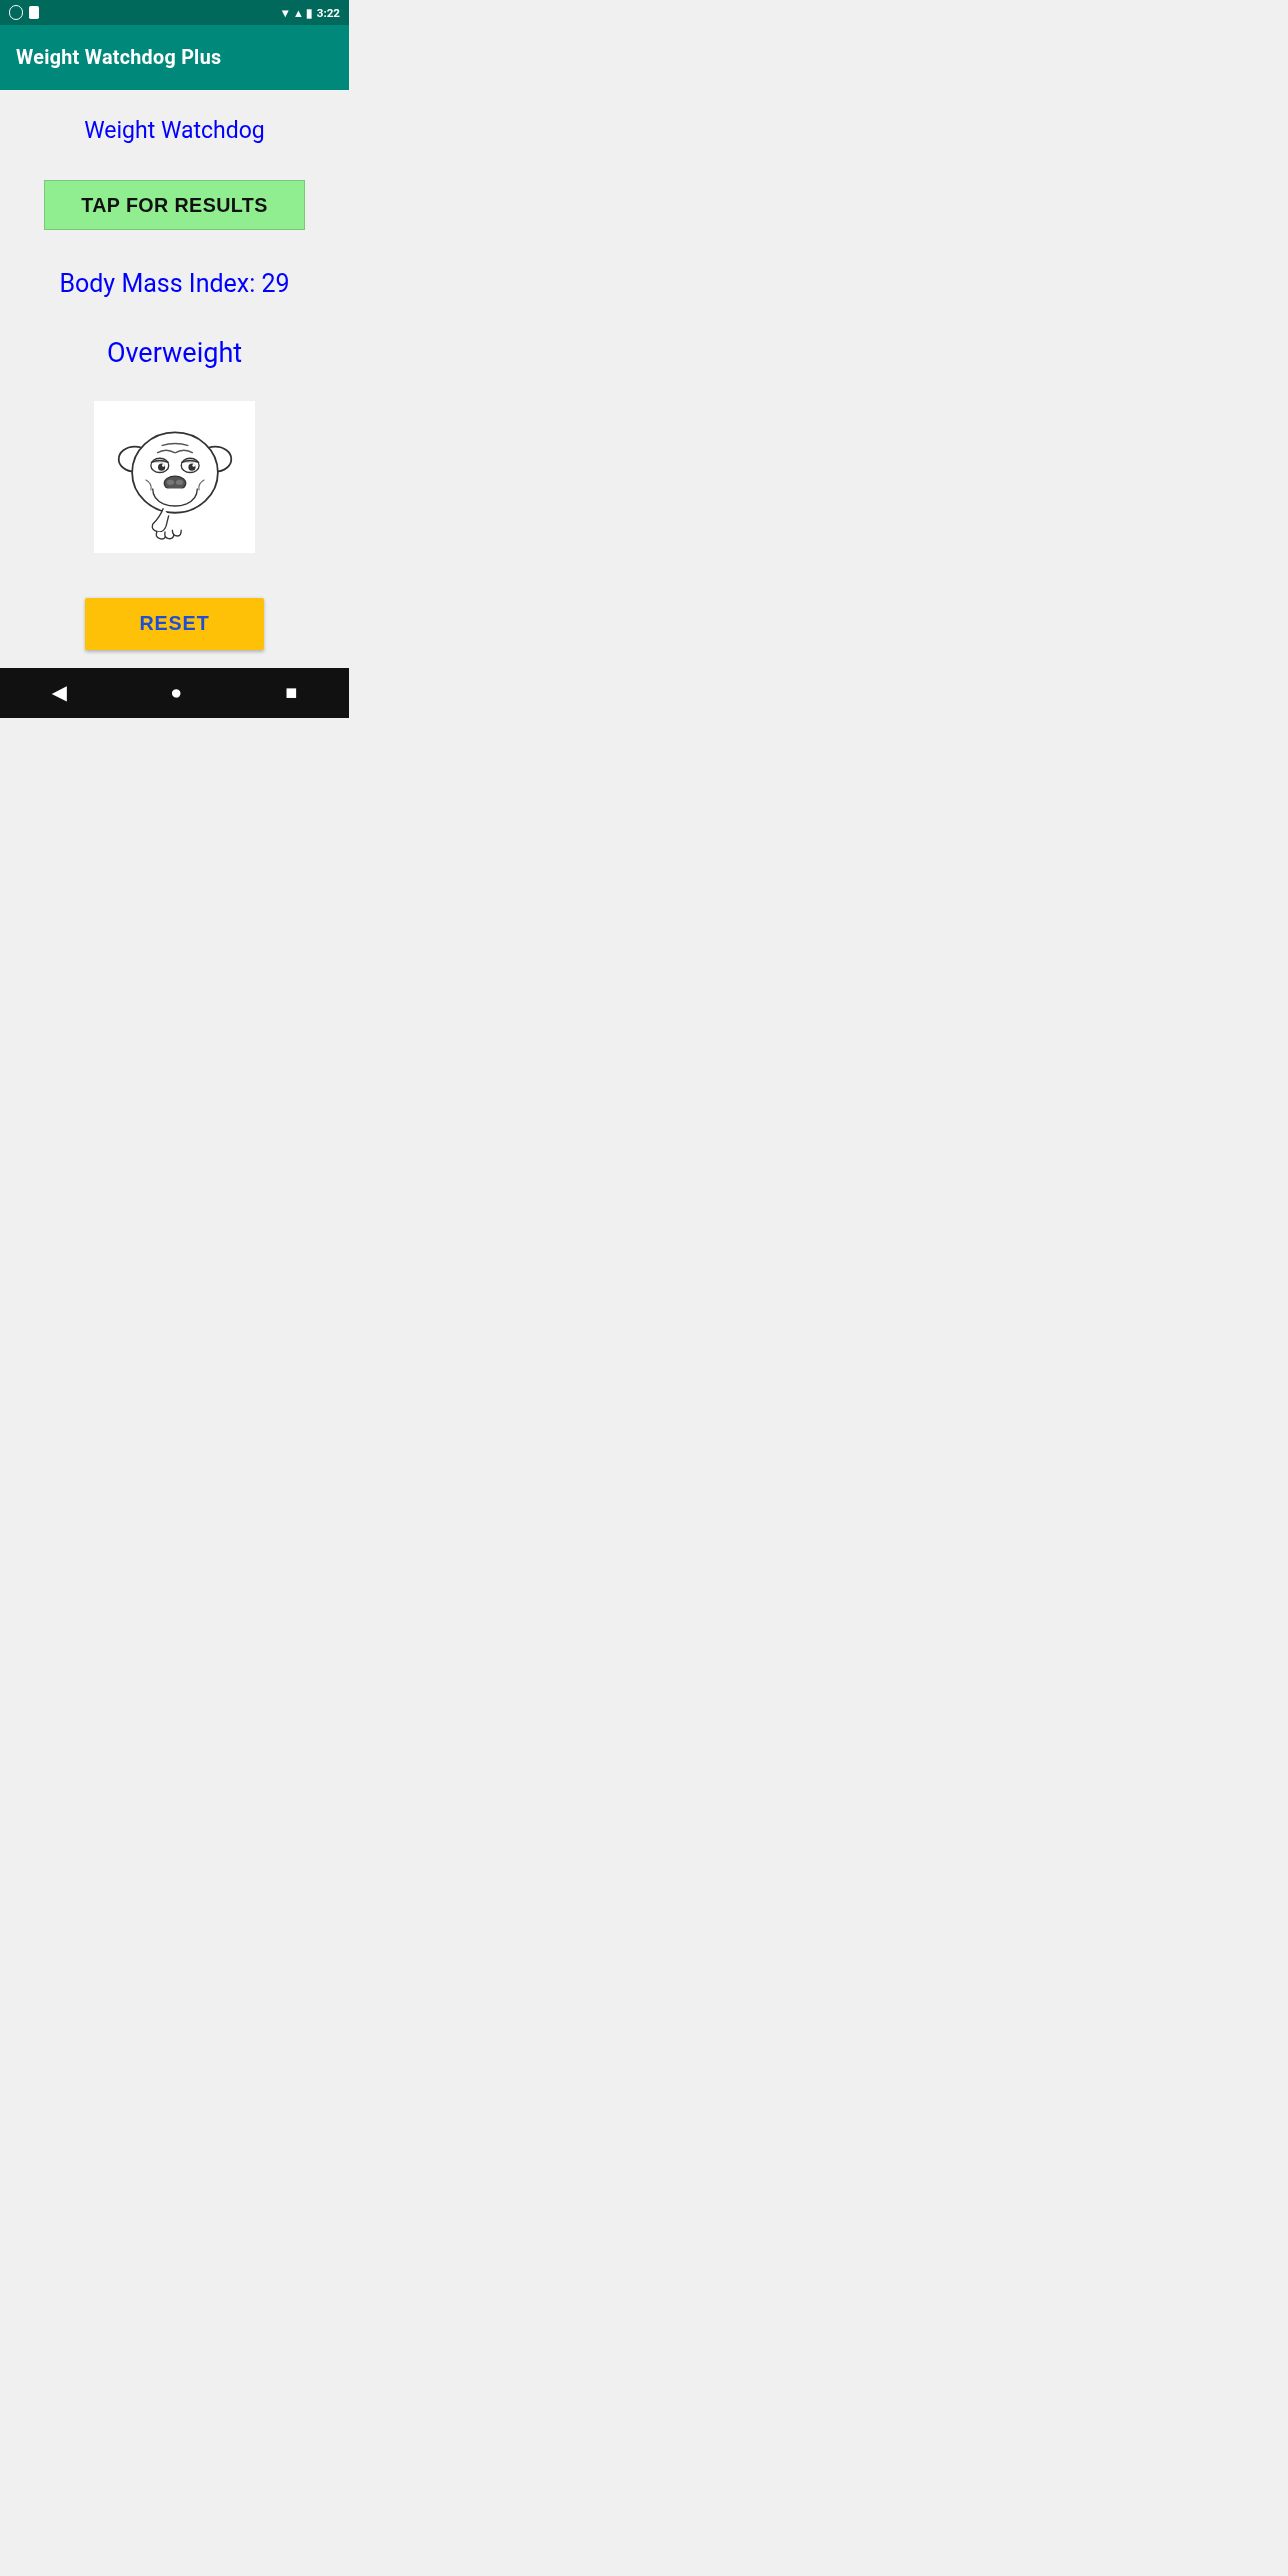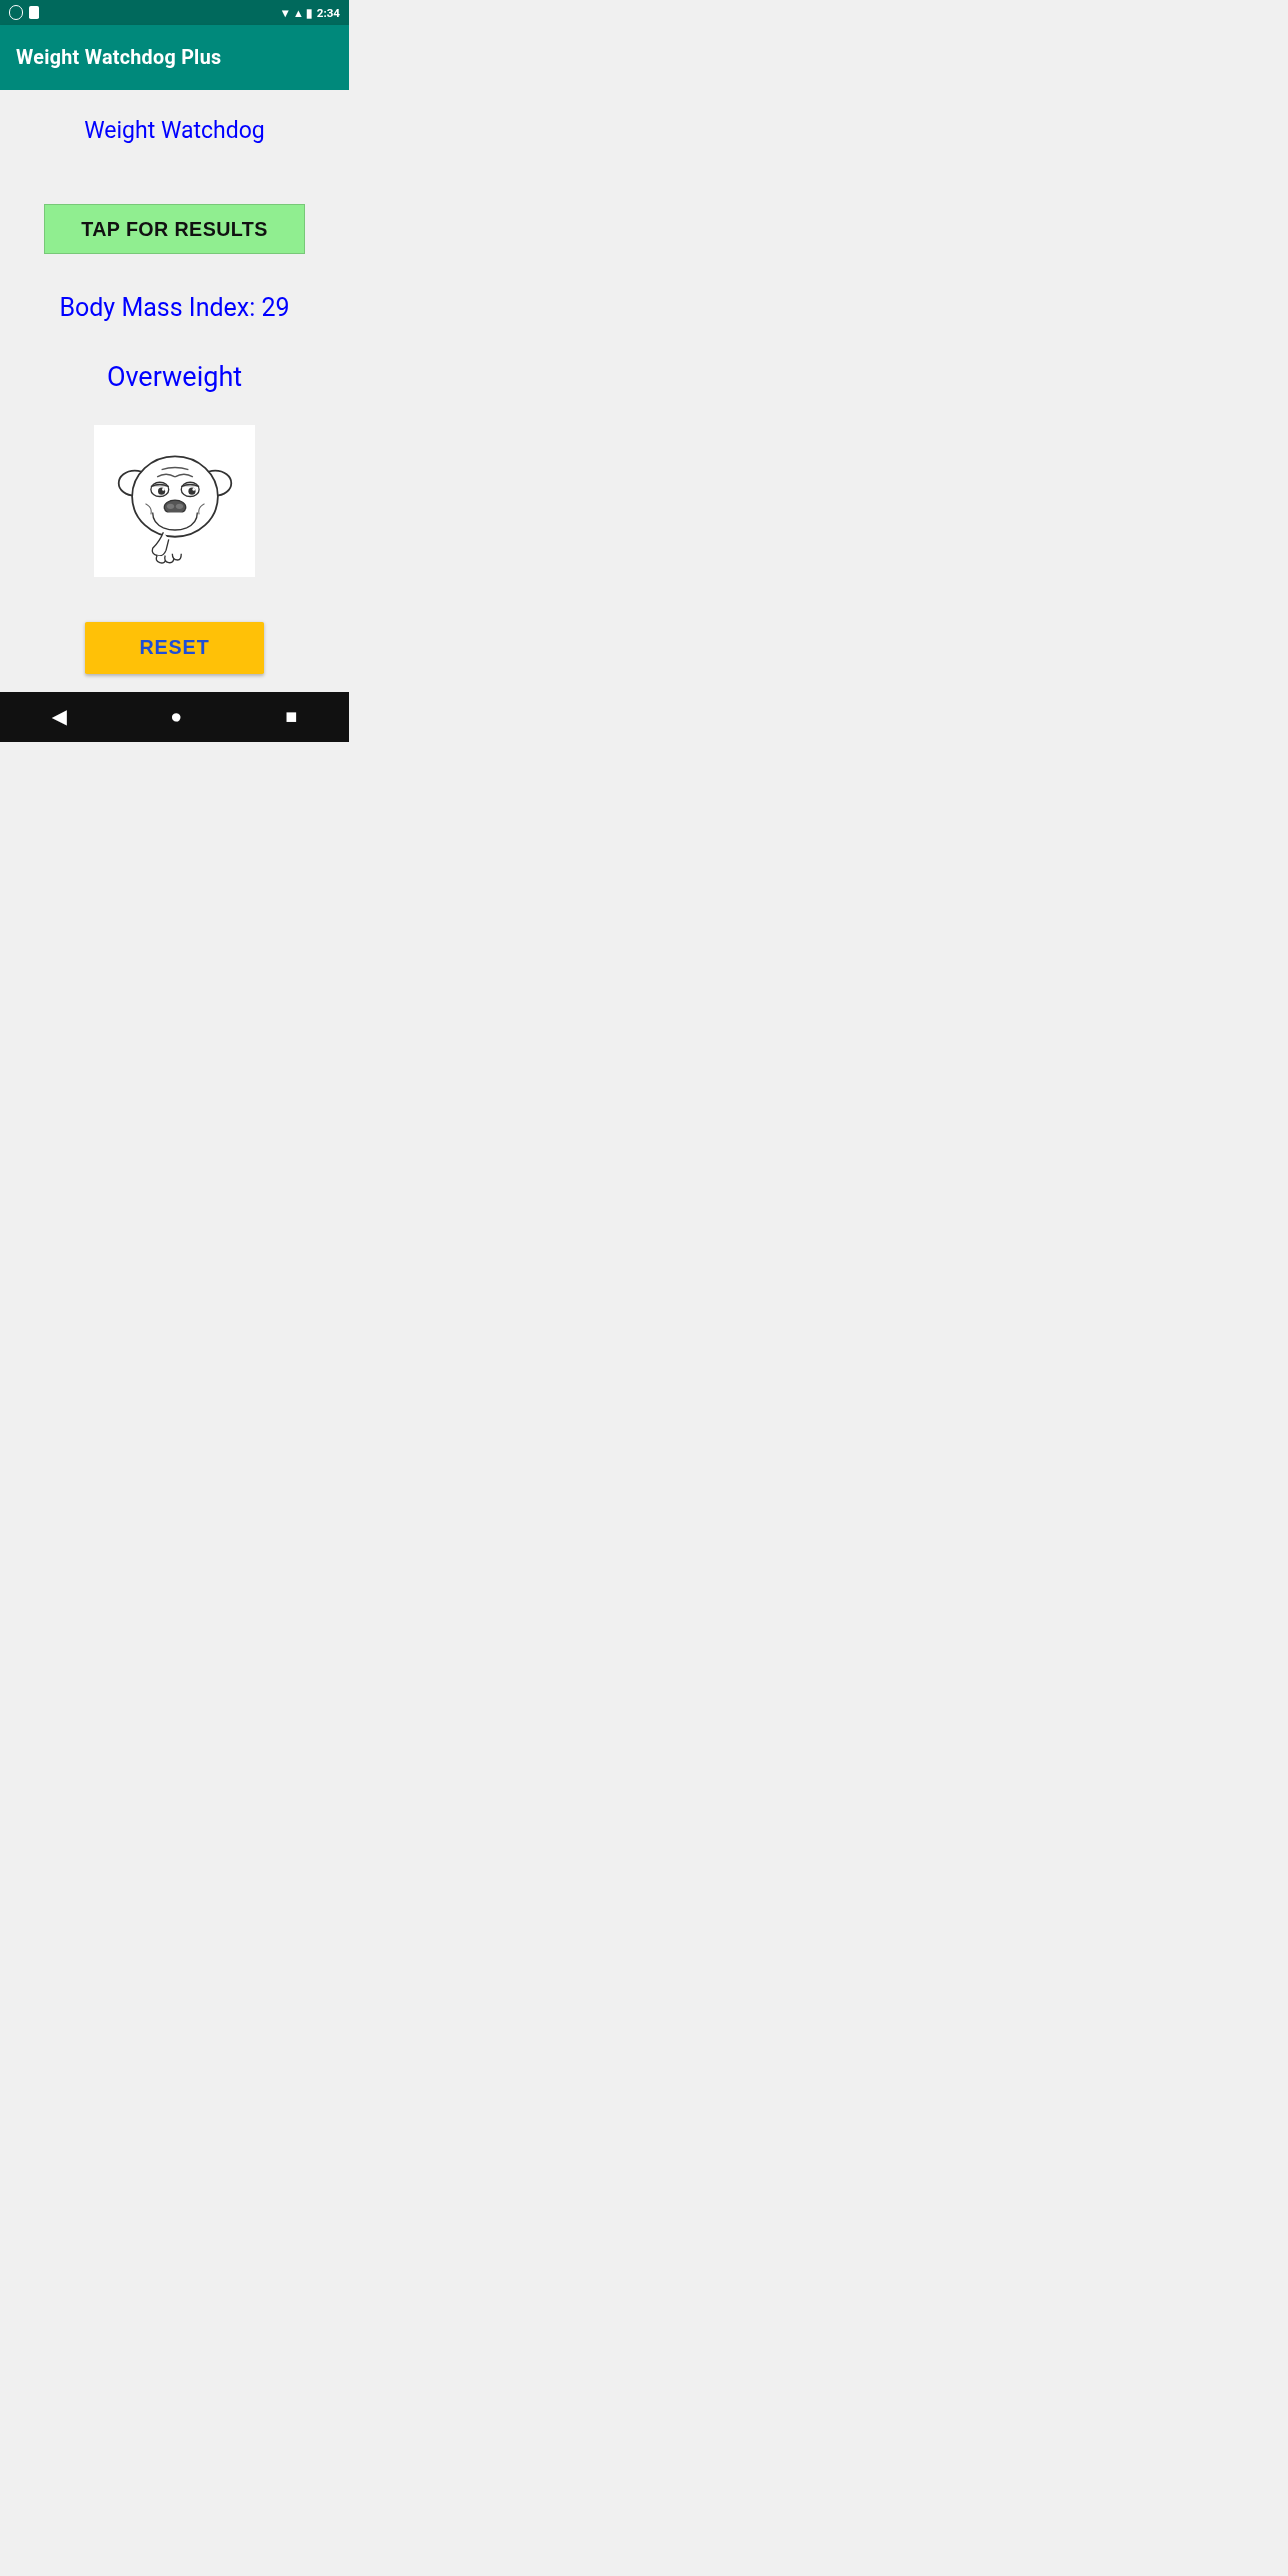--- a/index.html
+++ b/index.html
@@ -89,21 +89,20 @@
       background: #90ee90;
       border: 0.9px solid #78c878;
       padding: 12.5px 36px;
       font-size: 19.7px;
       font-weight: bold;
       color: #111;
       cursor: pointer;
       outline: none;
       margin-bottom: 39px;
       letter-spacing: 0.4px;
-      margin-top: 24px;
     }
 
     .bmi-label {
       color: blue;
       font-size: 25px;
       font-weight: normal;
       text-align: center;
       margin-bottom: 39px;
     }
 
@@ -166,21 +165,21 @@
 
 <div class="status-bar">
   <div class="status-left">
     <div class="icon-circle"></div>
     <div class="icon-sim"></div>
   </div>
   <div class="status-right">
     <span>▼</span>
     <span>▴</span>
     <span>▮</span>
-    <span>2:34</span>
+    <span>3:22</span>
   </div>
 </div>
 
 <div class="toolbar">
   <span class="toolbar-title">Weight Watchdog Plus</span>
 </div>
 
 <div class="main-content">
 
   <div class="app-title">Weight Watchdog</div>

